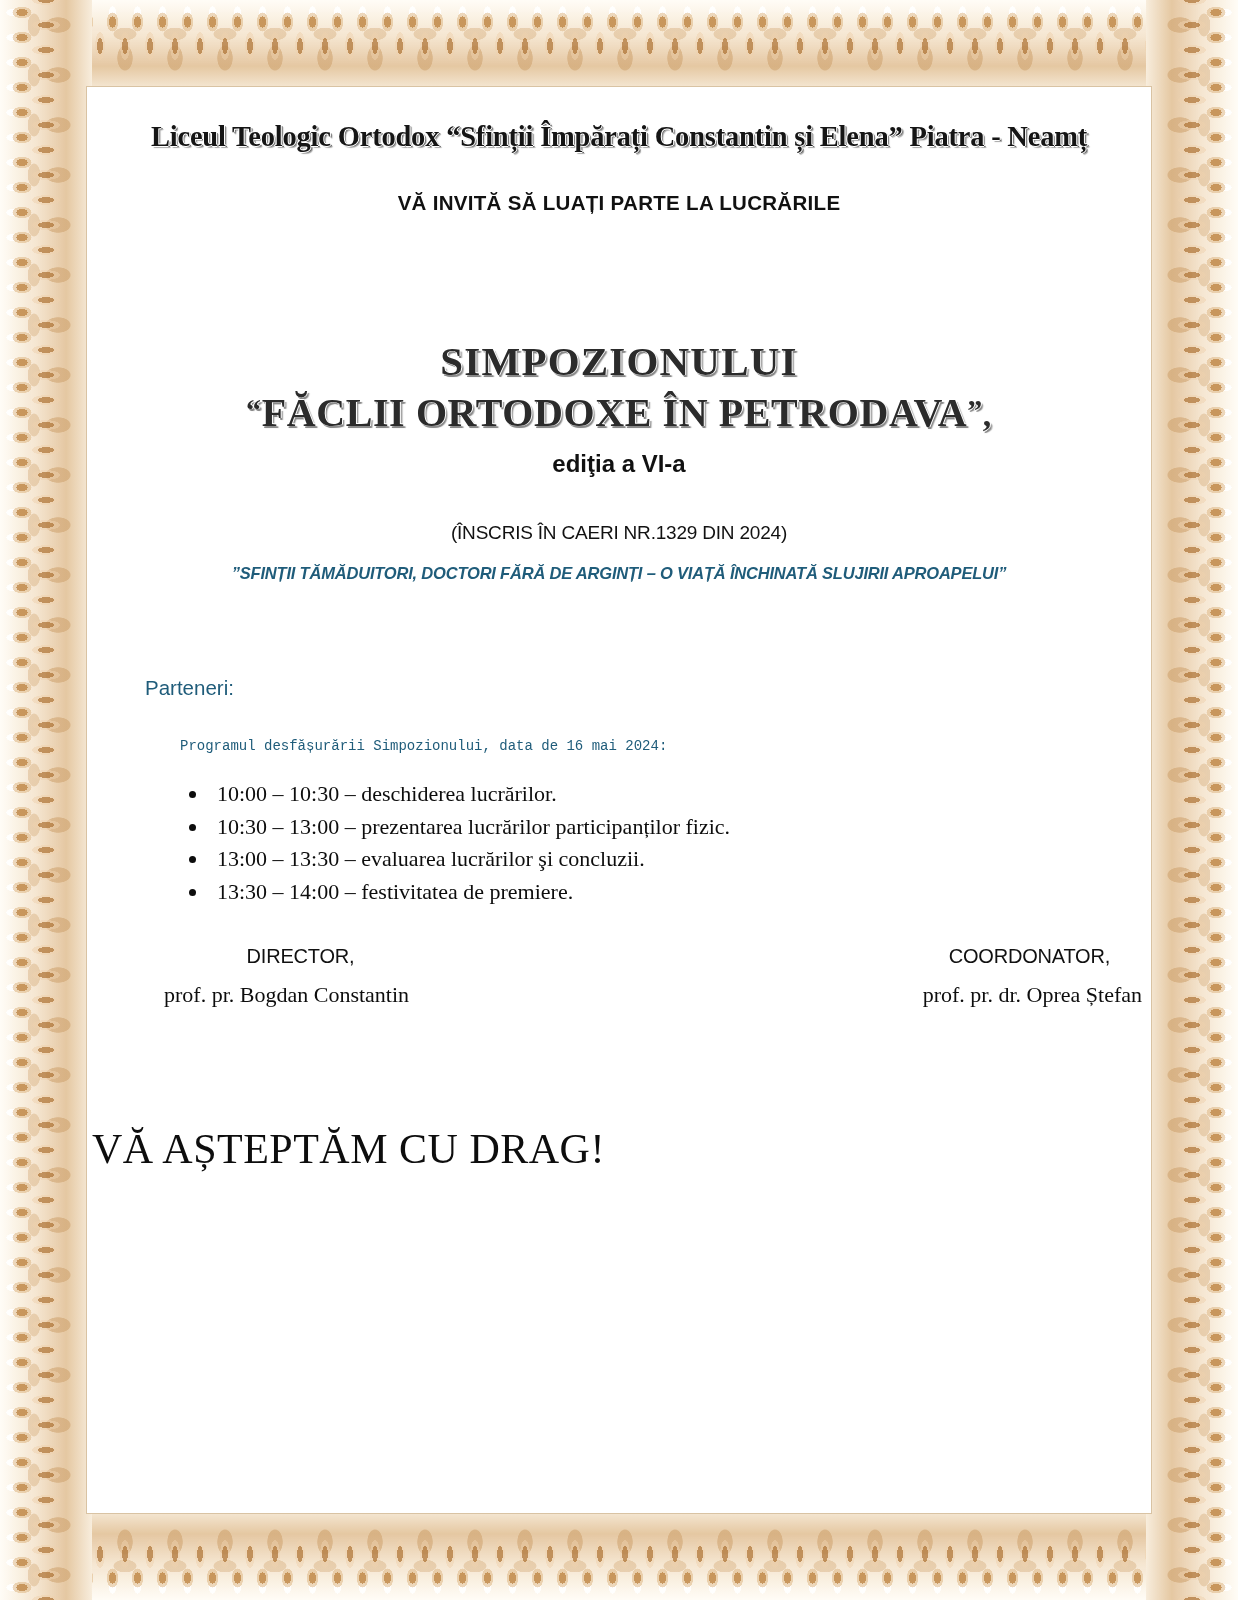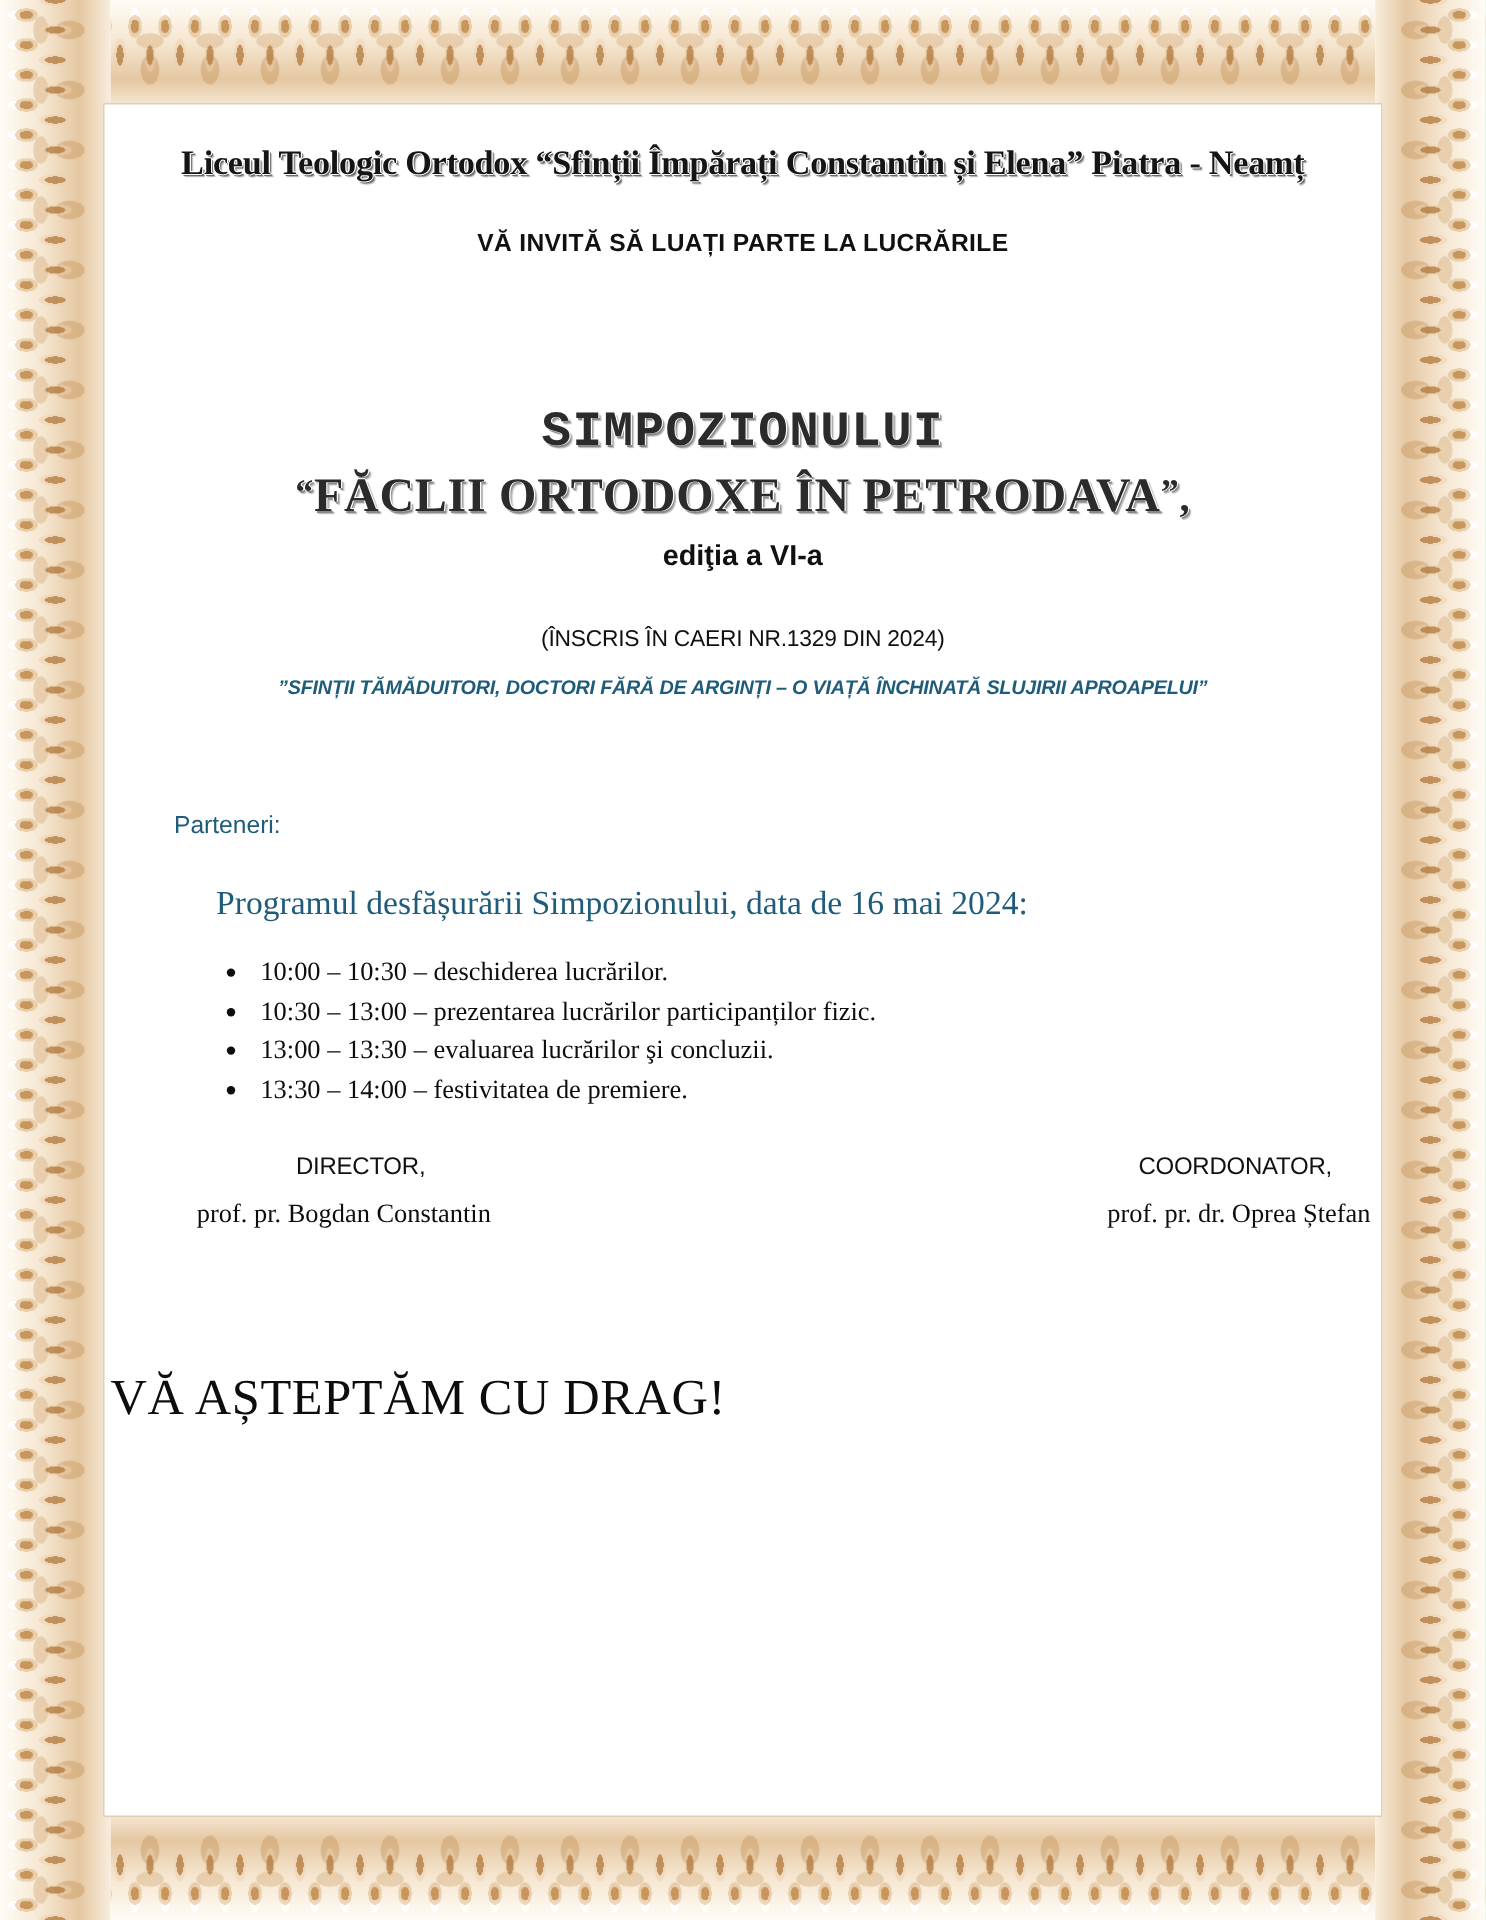--- a/index.html
+++ b/index.html
@@ -117,21 +117,21 @@
     font-size: 20.5px;
     letter-spacing: .3px;
     color: #111111;
   }
 
   .symp-block {
     margin: 124px 0 0 0;
     text-align: center;
   }
   .symp-word {
-    font-family: Liberation Mono, monospace;
+    font-family: Liberation Serif, serif;
     font-weight: 700;
     font-size: 41px;
     letter-spacing: 1.2px;
     color: #2b2b2b;
     line-height: 1.12;
     text-shadow:
       1px 0 0 #ffffff, -1px 0 0 #ffffff,
       0 -1px 0 #ffffff,
       1.5px 1.5px 0 #8a8a8a,
       2.6px 2.4px 1px rgba(0,0,0,.30);
@@ -194,22 +194,22 @@
   .partners-text {
     margin: 43px 0 0 53px;
     font-family: "Liberation Sans", sans-serif;
     font-size: 20.5px;
     letter-spacing: -0.1px;
     color: #0d0d0d;
   }
 
   .program-head {
     margin: 38px 0 0 88px;
-    font-family: Liberation Serif, serif;
-    font-size: 28px;
+    font-family: Liberation Mono, monospace;
+    font-size: 14px;
     color: #1f5c7a;
   }
 
   .program-list {
     margin: 24px 0 0 0;
     padding: 0 0 0 125px;
     list-style: none;
   }
   .program-list li {
     position: relative;

